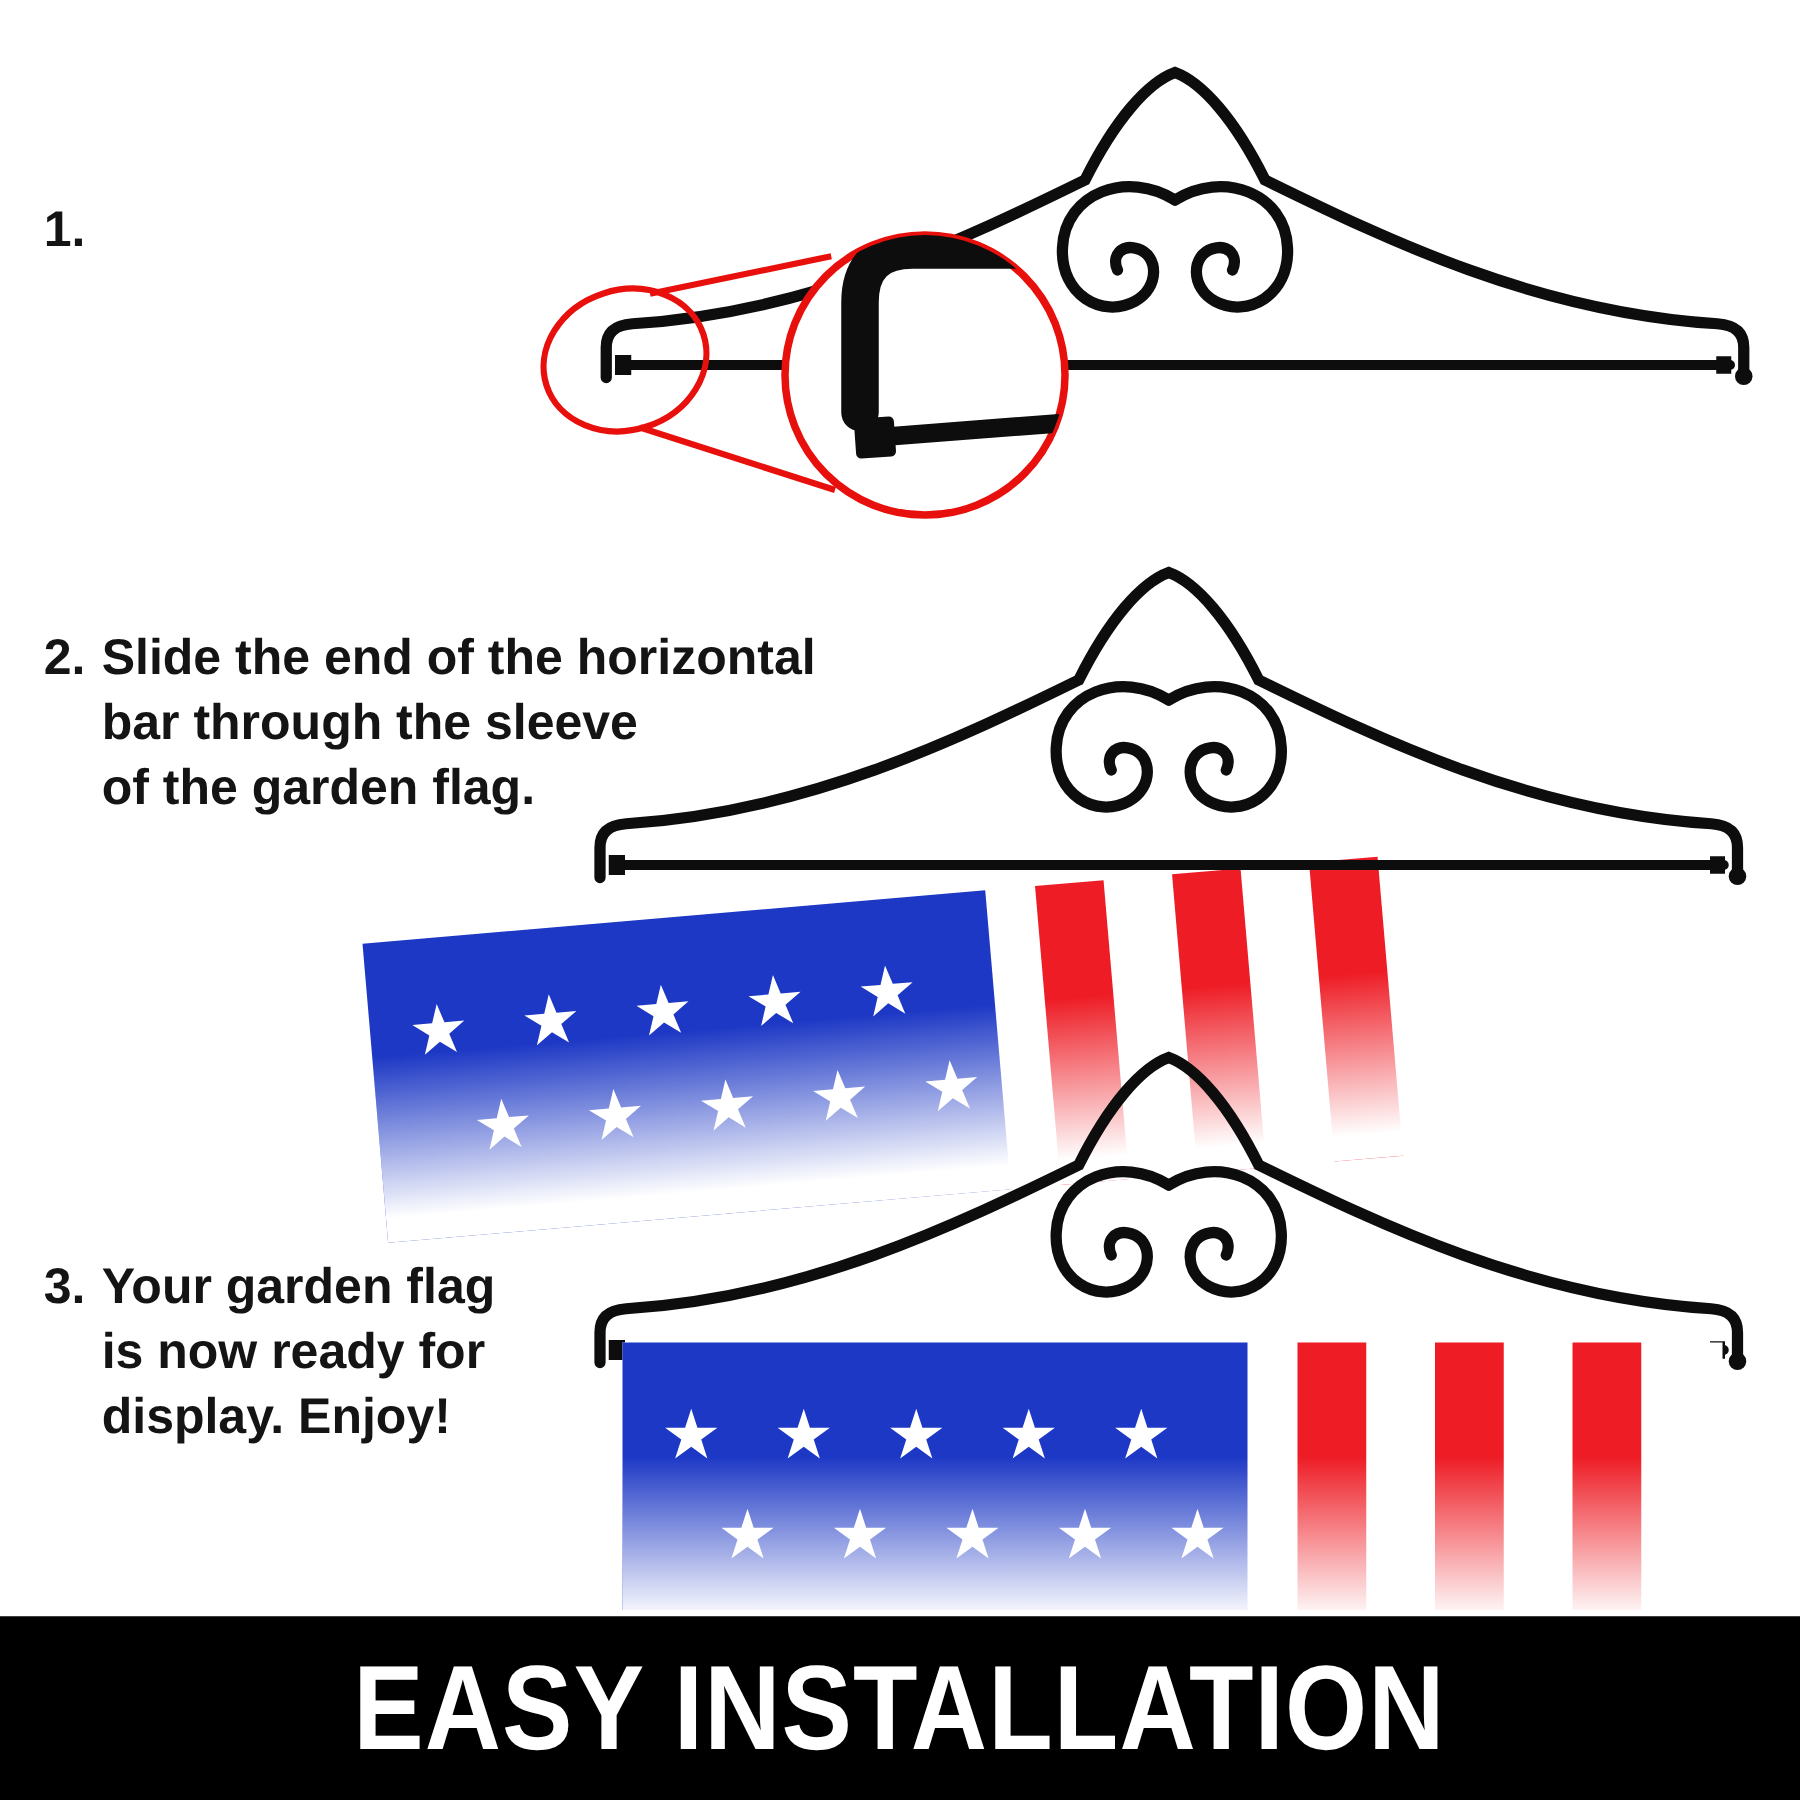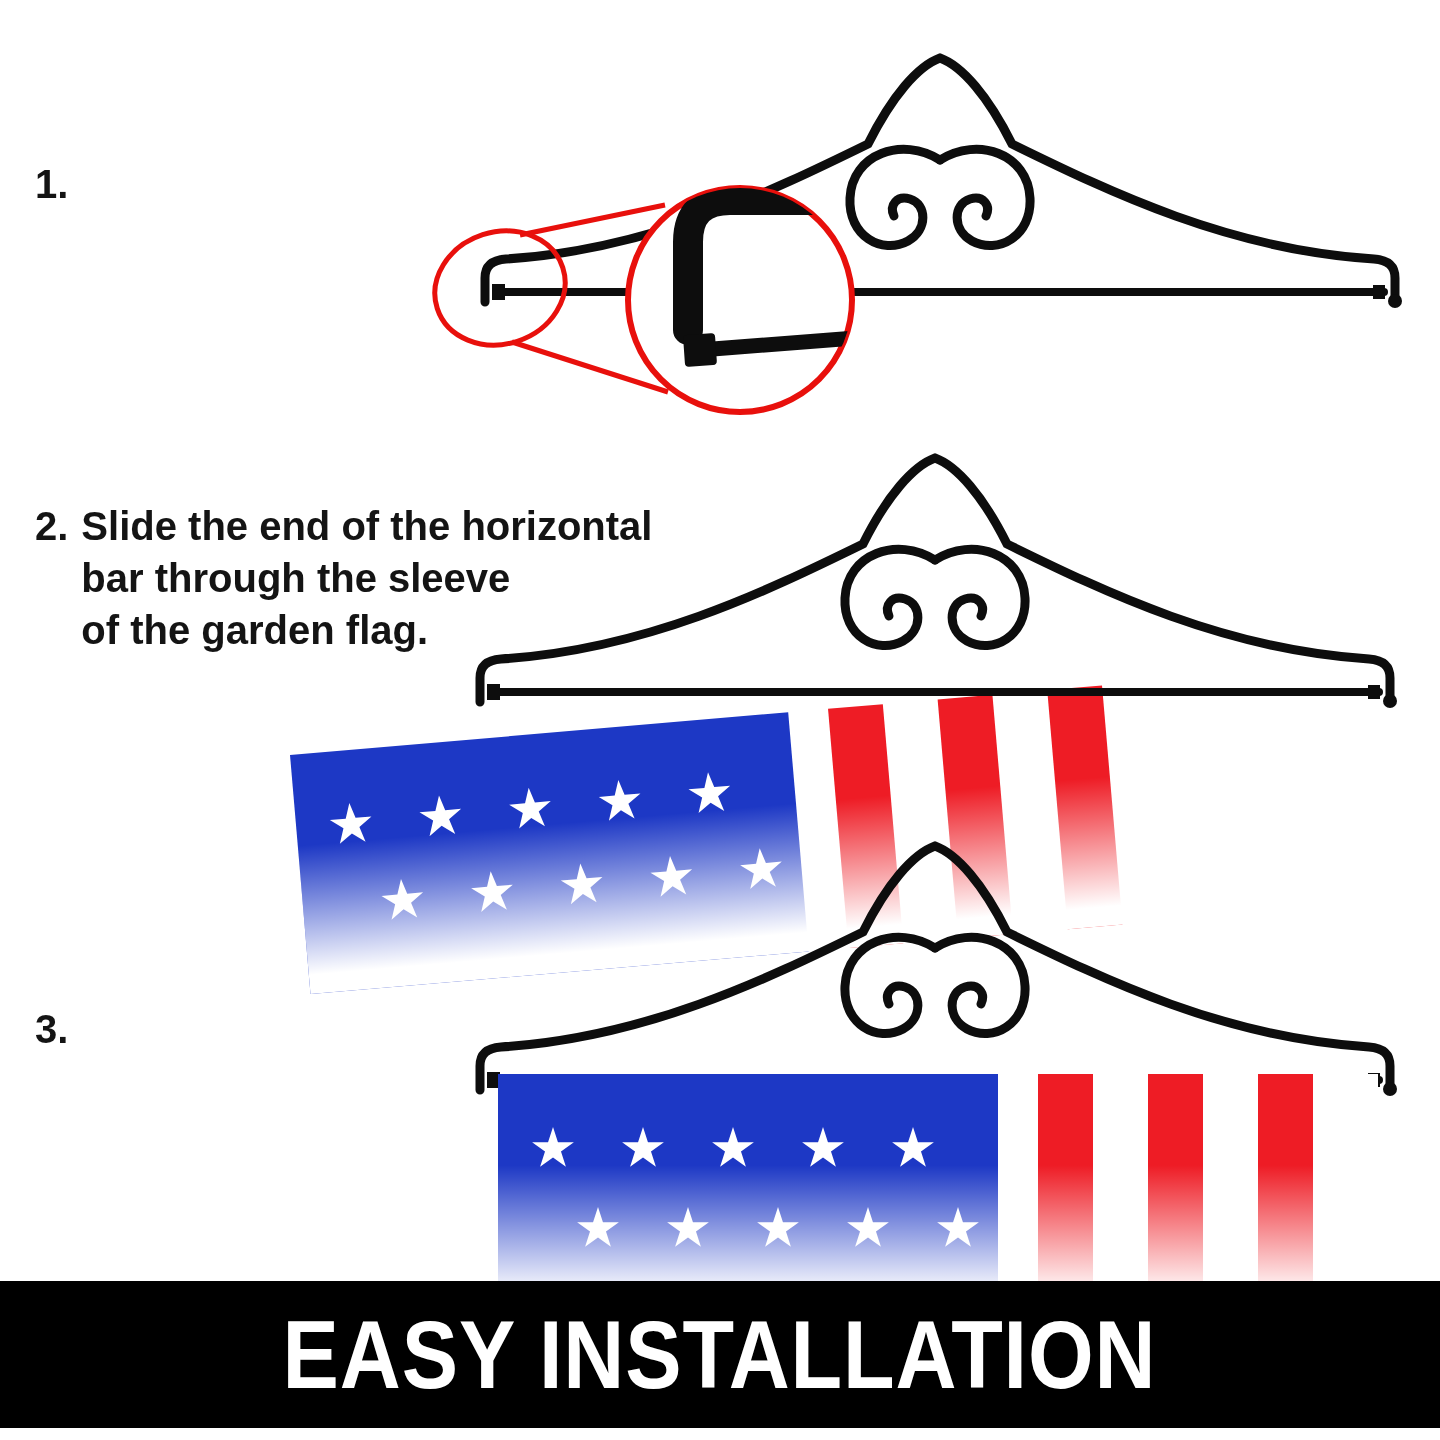--- a/index.html
+++ b/index.html
@@ -13,21 +13,21 @@
   }
   .step-body{white-space:pre-line;}
   #step1-text{left:35px;top:158px;}
   #step2-text{left:35px;top:500px;}
   #step3-text{left:35px;top:1003px;}
   .art{position:absolute;pointer-events:none;}
   #art1{left:400px;top:20px;width:1040px;height:430px;}
   #art2{left:280px;top:430px;width:1160px;height:600px;}
   #art3{left:430px;top:828px;width:1010px;height:460px;}
   .banner{
-    position:absolute;left:0;bottom:12px;width:1440px;height:147px;
+    position:absolute;left:0;bottom:0;width:1440px;height:147px;
     background:#000000;display:flex;align-items:center;justify-content:center;
   }
   .banner-text{
     color:#ffffff;font-size:96px;font-weight:bold;letter-spacing:1px;
     transform:scaleX(0.88);white-space:nowrap;
   }
 </style>
 </head>
 <body>
 
@@ -105,20 +105,23 @@
 
   <svg class="art" id="art2" viewBox="0 0 1160 600">
     <g transform="translate(10,325) rotate(-4.9)">
       <use href="#flag"></use>
     </g>
     <use href="#hanger" x="155" y="10"></use>
   </svg>
 
   <div class="step-text" id="step3-text">
     <span class="step-num">3.</span>
+    <span class="step-body">Your garden flag
+is now ready for
+display. Enjoy!</span>
   </div>
 
   <svg class="art" id="art3" viewBox="0 0 1010 460">
     <use href="#hanger" x="5" y="0"></use>
     <use href="#flag" x="68" y="246"></use>
   </svg>
 
   <div class="banner">
     <span class="banner-text">EASY INSTALLATION</span>
   </div>

